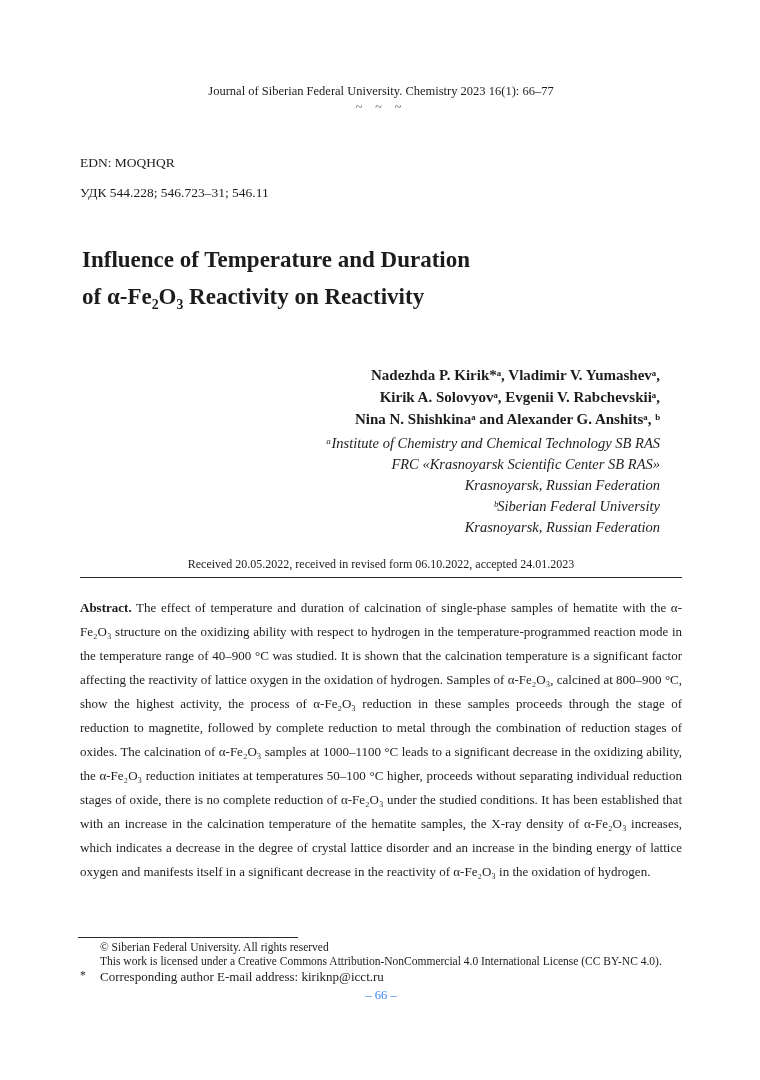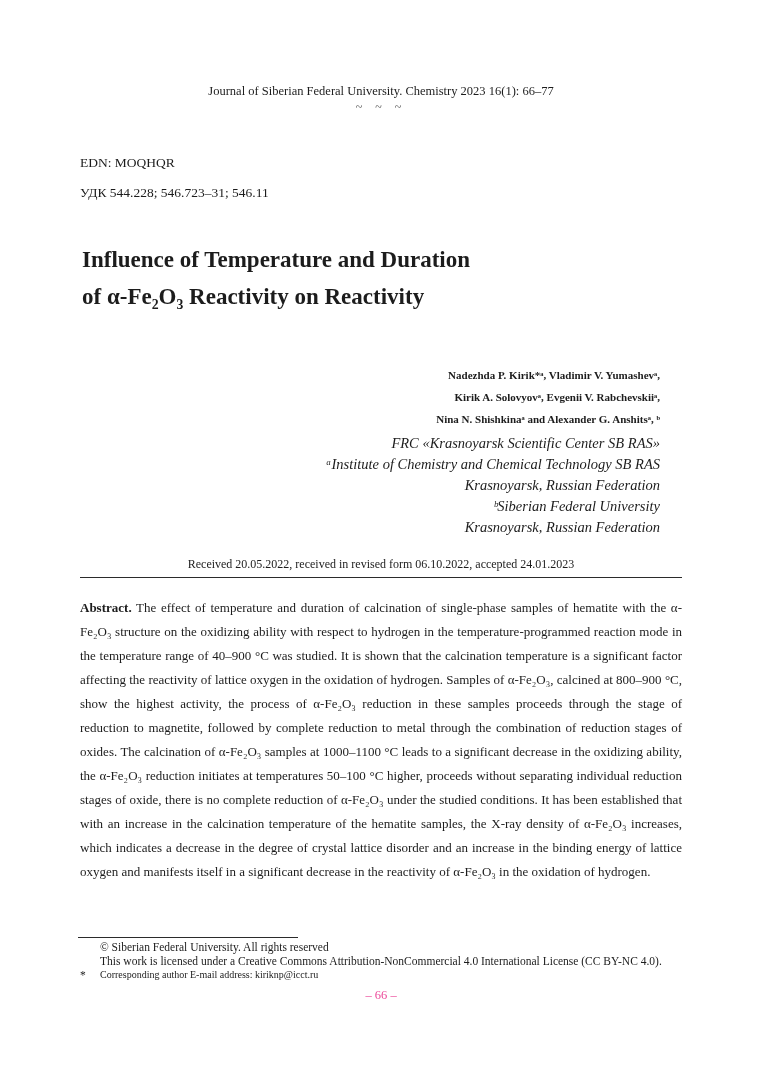--- a/index.html
+++ b/index.html
@@ -45,21 +45,21 @@
     position: absolute;
     top: 242px; left: 82px; width: 600px;
     font-size: 23px;
     font-weight: bold;
     line-height: 36.5px;
   }
   .authors-block {
     position: absolute;
     top: 364px; right: 100px;
     text-align: right;
-    font-size: 11px;
+    font-size: 15px;
     font-weight: bold;
     line-height: 22px;
   }
   .affiliations-block {
     position: absolute;
     top: 433px; right: 100px;
     text-align: right;
     font-size: 14.5px;
     font-style: italic;
     line-height: 21px;
@@ -101,28 +101,28 @@
     font-size: 11.5px;
   }
   .footnote-asterisk {
     position: absolute;
     top: 969px; left: 80px;
     font-size: 11.5px;
   }
   .footnote-corresponding {
     position: absolute;
     top: 969px; left: 100px;
-    font-size: 10px;
+    font-size: 13px;
   }
   .page-number {
     position: absolute;
     top: 988px; left: 80px; width: 602px;
     text-align: center;
     font-size: 12.5px;
-    color: #ec4899;
+    color: #3b82f6;
   }
 </style>
 </head>
 <body>
 
 <div class="page">
 
   <div class="journal-header">Journal of Siberian Federal University. Chemistry 2023 16(1): 66–77</div>
 
   <div class="tilde-separator">~ ~ ~</div>
@@ -136,22 +136,22 @@
     <div>of α-Fe₂O₃ Reactivity on Reactivity</div>
   </div>
 
   <div class="authors-block">
     <div>Nadezhda P. Kirik*ᵃ, Vladimir V. Yumashevᵃ,</div>
     <div>Kirik A. Solovyovᵃ, Evgenii V. Rabchevskiiᵃ,</div>
     <div>Nina N. Shishkinaᵃ and Alexander G. Anshitsᵃ, ᵇ</div>
   </div>
 
   <div class="affiliations-block">
+    <div>ᵃInstitute of Chemistry and Chemical Technology SB RAS</div>
     <div>FRC «Krasnoyarsk Scientific Center SB RAS»</div>
-    <div>ᵃInstitute of Chemistry and Chemical Technology SB RAS</div>
     <div>Krasnoyarsk, Russian Federation</div>
     <div>ᵇSiberian Federal University</div>
     <div>Krasnoyarsk, Russian Federation</div>
   </div>
 
   <div class="received-line">Received 20.05.2022, received in revised form 06.10.2022, accepted 24.01.2023</div>
 
   <div class="abstract-rule"></div>
 
   <p class="abstract-paragraph"><span class="abstract-label">Abstract.</span><span> The effect of temperature and duration of calcination of single-phase samples of hematite with the α-Fe₂O₃ structure on the oxidizing ability with respect to hydrogen in the temperature-programmed reaction mode in the temperature range of 40–900 °C was studied. It is shown that the calcination temperature is a significant factor affecting the reactivity of lattice oxygen in the oxidation of hydrogen. Samples of α-Fe₂O₃, calcined at 800–900 °C, show the highest activity, the process of α-Fe₂O₃ reduction in these samples proceeds through the stage of reduction to magnetite, followed by complete reduction to metal through the combination of reduction stages of oxides. The calcination of α-Fe₂O₃ samples at 1000–1100 °C leads to a significant decrease in the oxidizing ability, the α-Fe₂O₃ reduction initiates at temperatures 50–100 °C higher, proceeds without separating individual reduction stages of oxide, there is no complete reduction of α-Fe₂O₃ under the studied conditions. It has been established that with an increase in the calcination temperature of the hematite samples, the X-ray density of α-Fe₂O₃ increases, which indicates a decrease in the degree of crystal lattice disorder and an increase in the binding energy of lattice oxygen and manifests itself in a significant decrease in the reactivity of α-Fe₂O₃ in the oxidation of hydrogen.</span></p>

